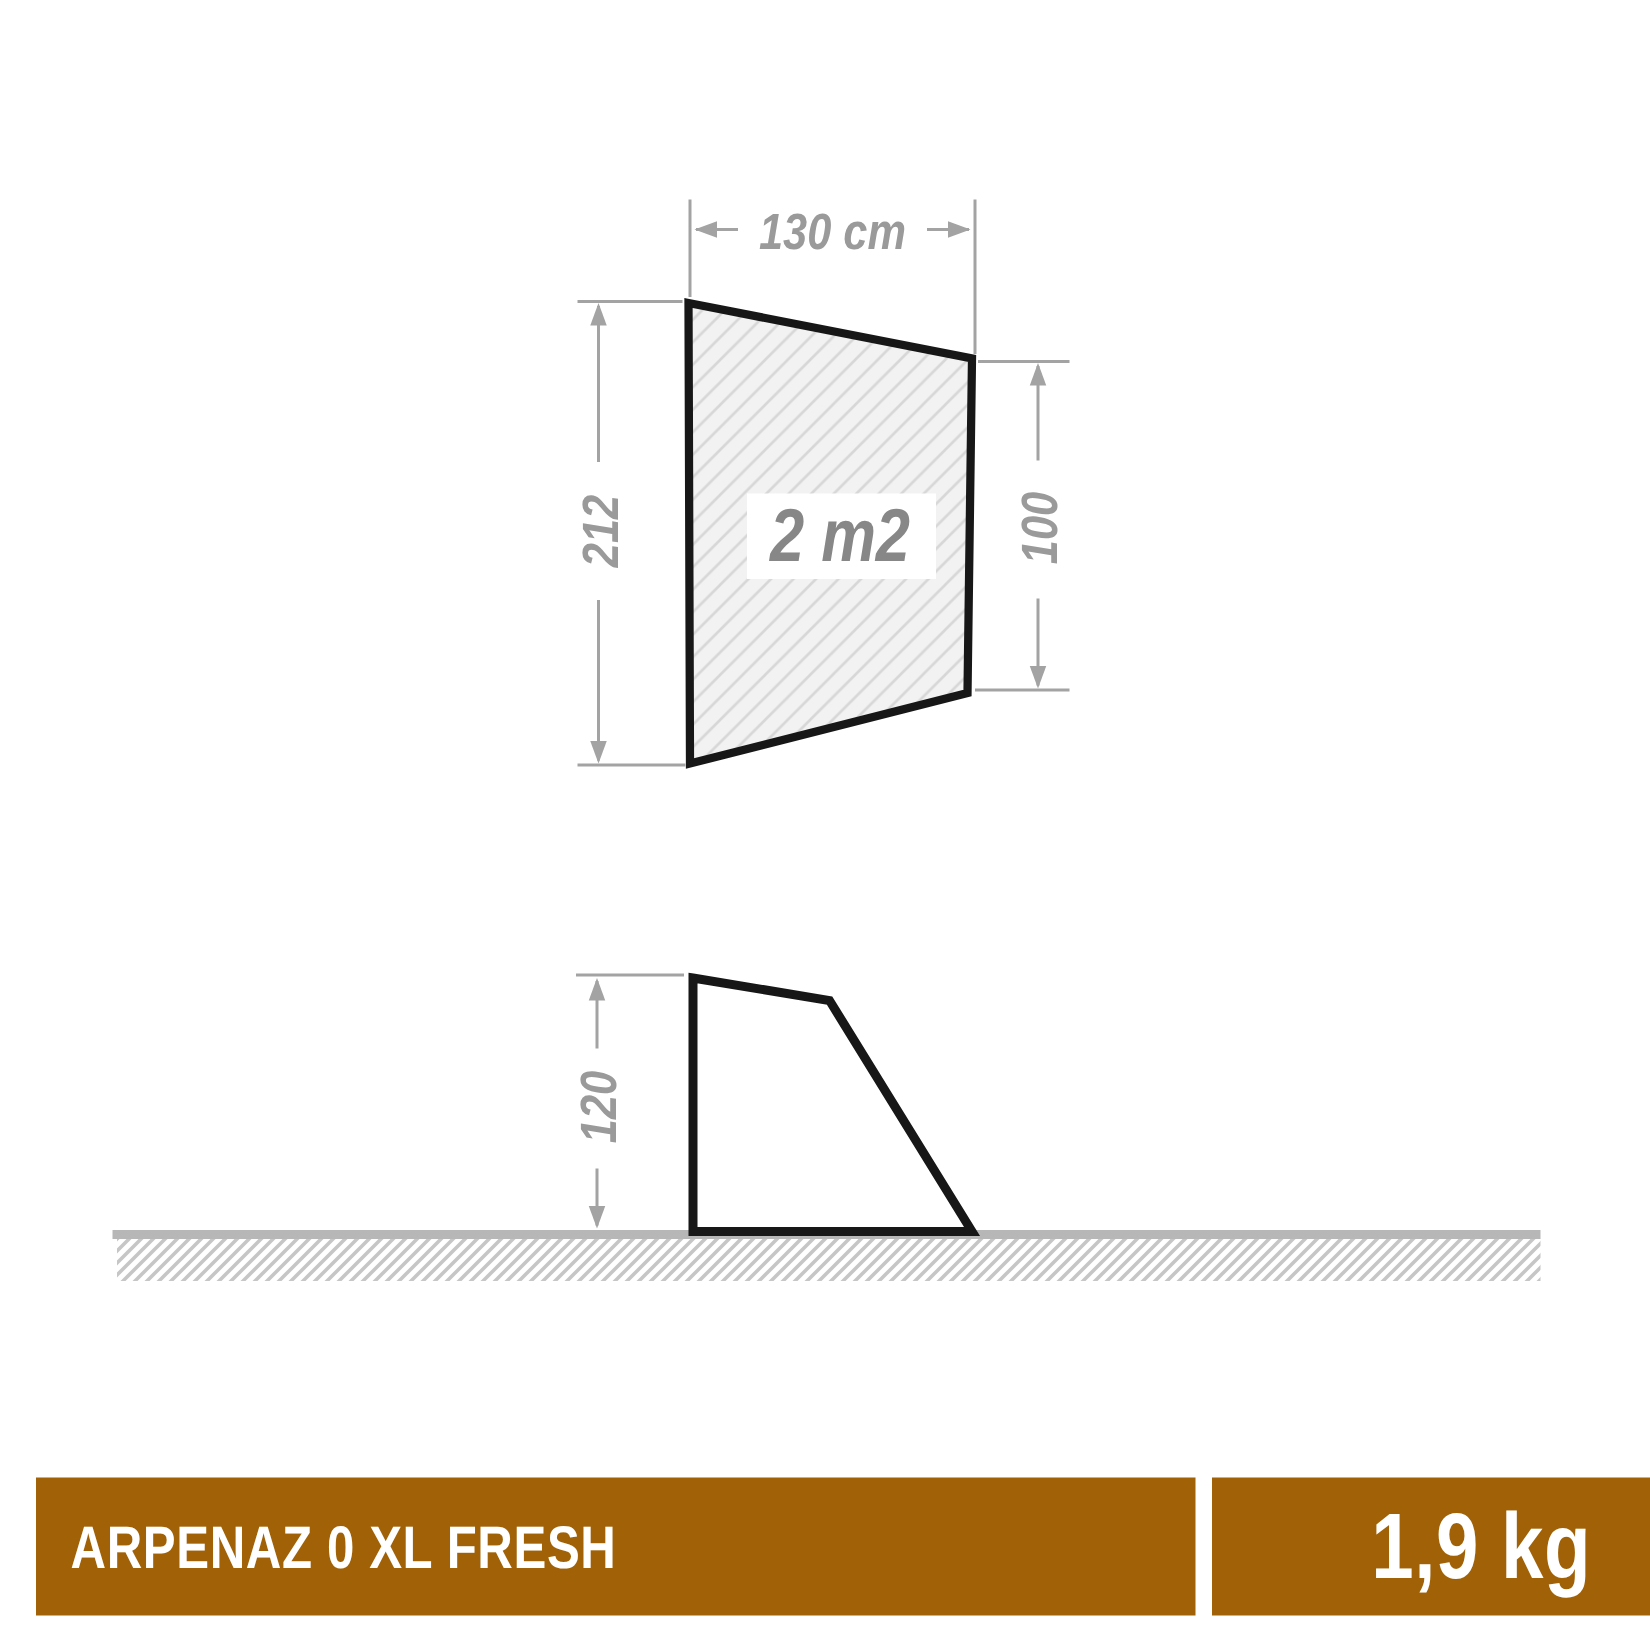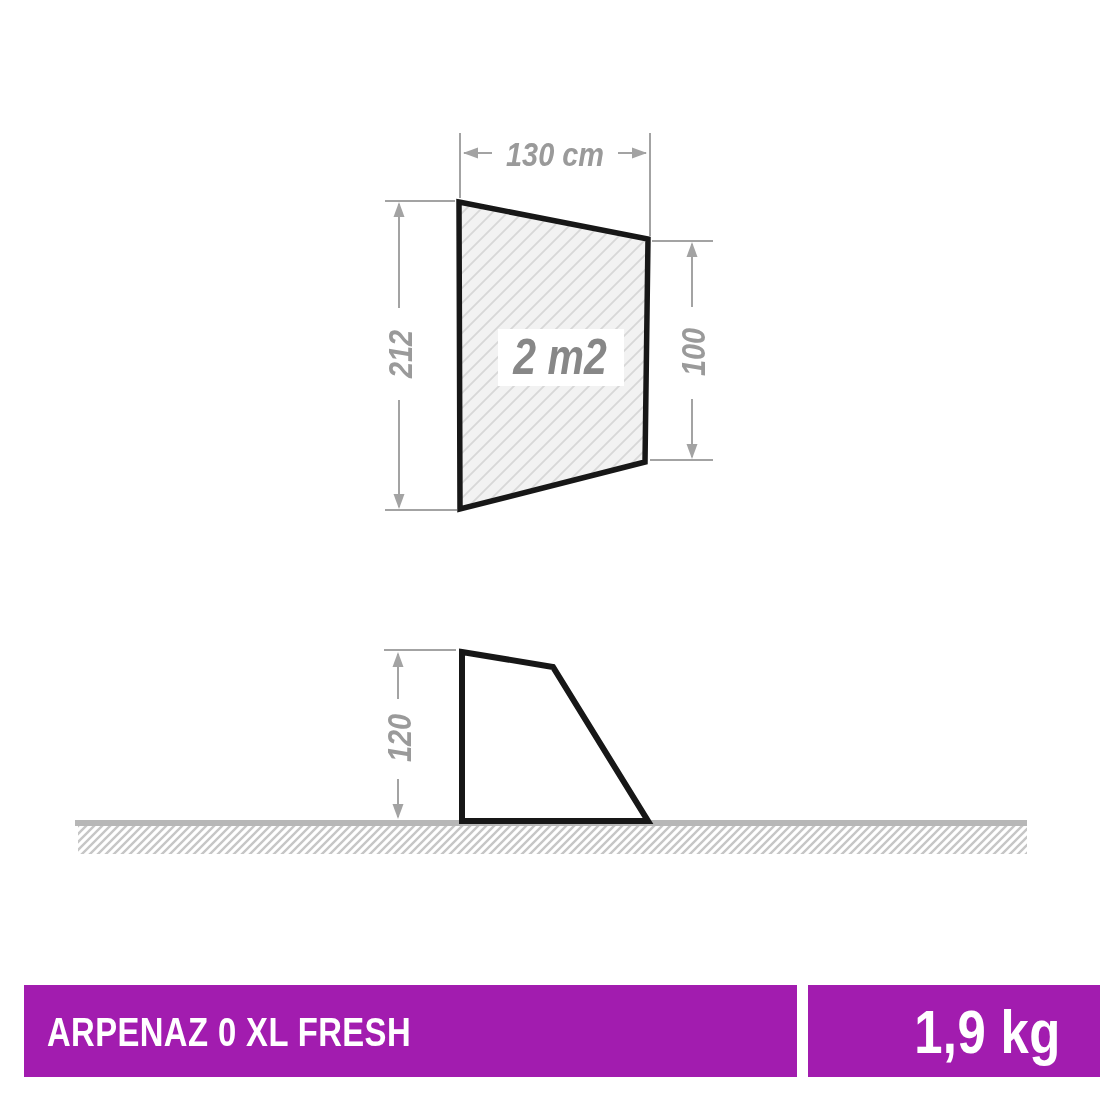--- a/index.html
+++ b/index.html
@@ -13,21 +13,21 @@
   svg text{
     font-family:"Liberation Sans", sans-serif;
     font-weight:bold;
     font-style:italic;
   }
   .dim-text{ fill:#9a9a9a; font-size:34px; }
   .area-text{ fill:#878787; font-size:50px; }
   .footer{ position:absolute; left:0; top:985px; width:1100px; height:92px; }
   .bar{
     position:absolute; top:0; height:92px;
-    background:#a21caf; color:#ffffff;
+    background:#a16207; color:#ffffff;
     font-weight:bold; line-height:94px;
     white-space:nowrap;
   }
   .bar-left{ left:24px; width:773px; font-size:40px; padding-left:23px; box-sizing:border-box; }
   .bar-right{ left:808px; width:297px; font-size:62px; text-align:right; padding-right:44px; box-sizing:border-box; }
   .bar-text{ display:inline-block; transform:scaleX(0.82); letter-spacing:0.5px; }
   .bar-left .bar-text{ transform-origin:left center; }
   .bar-right .bar-text{ transform-origin:right center; }
 </style>
 </head>

